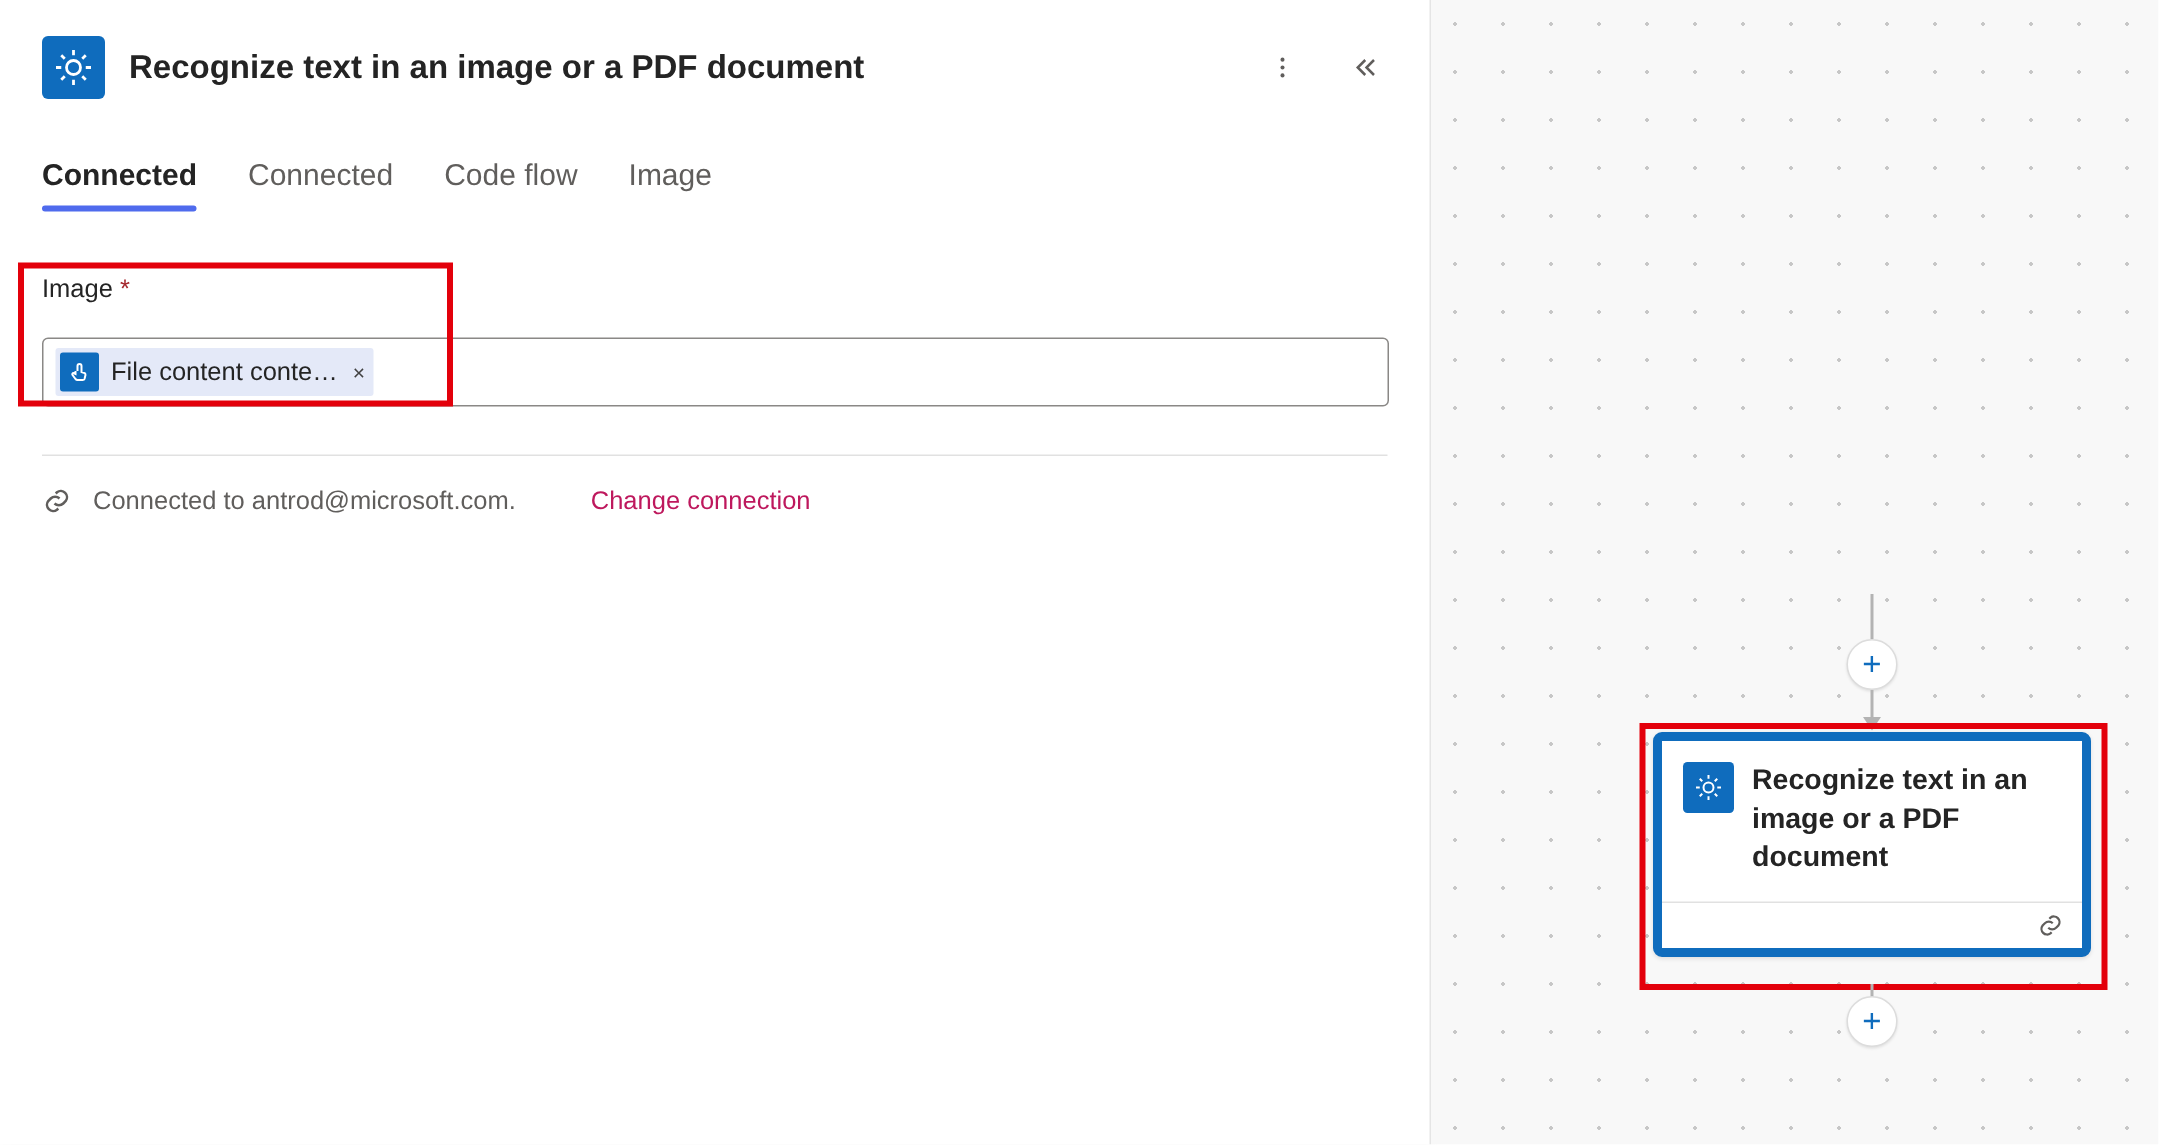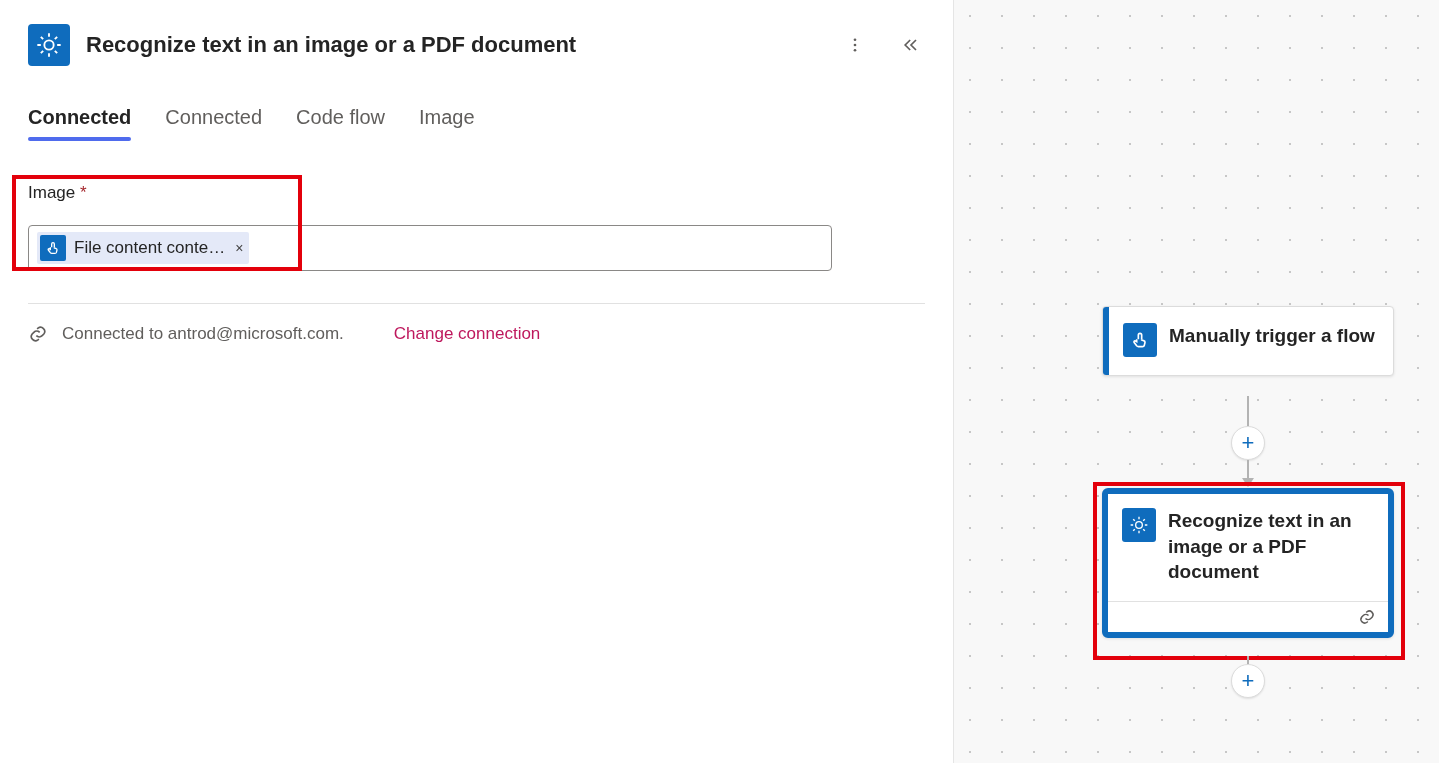--- a/index.html
+++ b/index.html
@@ -33,21 +33,21 @@
     height: 4px; background: #4f6bed; border-radius: 2px;
   }
 
   .field-block {
     position: relative;
     padding: 8px 10px 10px 0;
   }
   .field-label { font-size: 17px; color: #242424; margin-bottom: 22px; }
   .req { color: #a4262c; }
   .field-input {
-    width: 804px; min-height: 46px;
+    width: 898px; min-height: 46px;
     border: 1px solid #8a8886; border-radius: 4px;
     display: flex; align-items: center; padding: 4px 8px; gap: 8px;
     background: #ffffff;
   }
   .token {
     display: flex; align-items: center; gap: 8px;
     background: #e4e9f8; border-radius: 2px;
     padding: 3px 6px 3px 3px; font-size: 17px; color: #242424;
     max-width: 220px;
   }
@@ -214,32 +214,20 @@
           </svg>
       </span>
       <span class="conn-text">Connected to antrod@microsoft.com.</span>
       <a href="#">Change connection</a>
     </div>
 
   </div>
 
   <div class="canvas">
 
-    <div class="node" style="top:306px; left:148px;">
-      <div class="accent"></div>
-      <div class="node-body">
-        <div class="node-icon">
-          <svg width="20" height="20" viewBox="0 0 24 24" fill="none" stroke="#ffffff" stroke-width="2">
-            <path d="M10 11V6a2 2 0 1 1 4 0v5"></path>
-              <path d="M14 11v1l3 1c1 .3 1 1 1 2l-1 4c-.3 1-1 1-2 1h-5c-1 0-1.5-.4-2-1l-3-4c-.6-.8 0-2 1-2l2 1v-3"></path>
-          </svg>
-        </div>
-        <div class="node-title">Manually trigger a flow</div>
-      </div>
-    </div>
 
     <div class="flow-line" style="top:396px; left:294px; height:30px;"></div>
     <div class="add-btn" style="top:426px; left:294px;">
         <span>+</span>
       </div>
     <div class="flow-line" style="top:460px; left:294px; height:20px;"></div>
     <div class="flow-arrow" style="top:478px; left:294px;"></div>
 
     <div class="node selected" style="top:488px; left:148px;">
       <div class="node-body">

